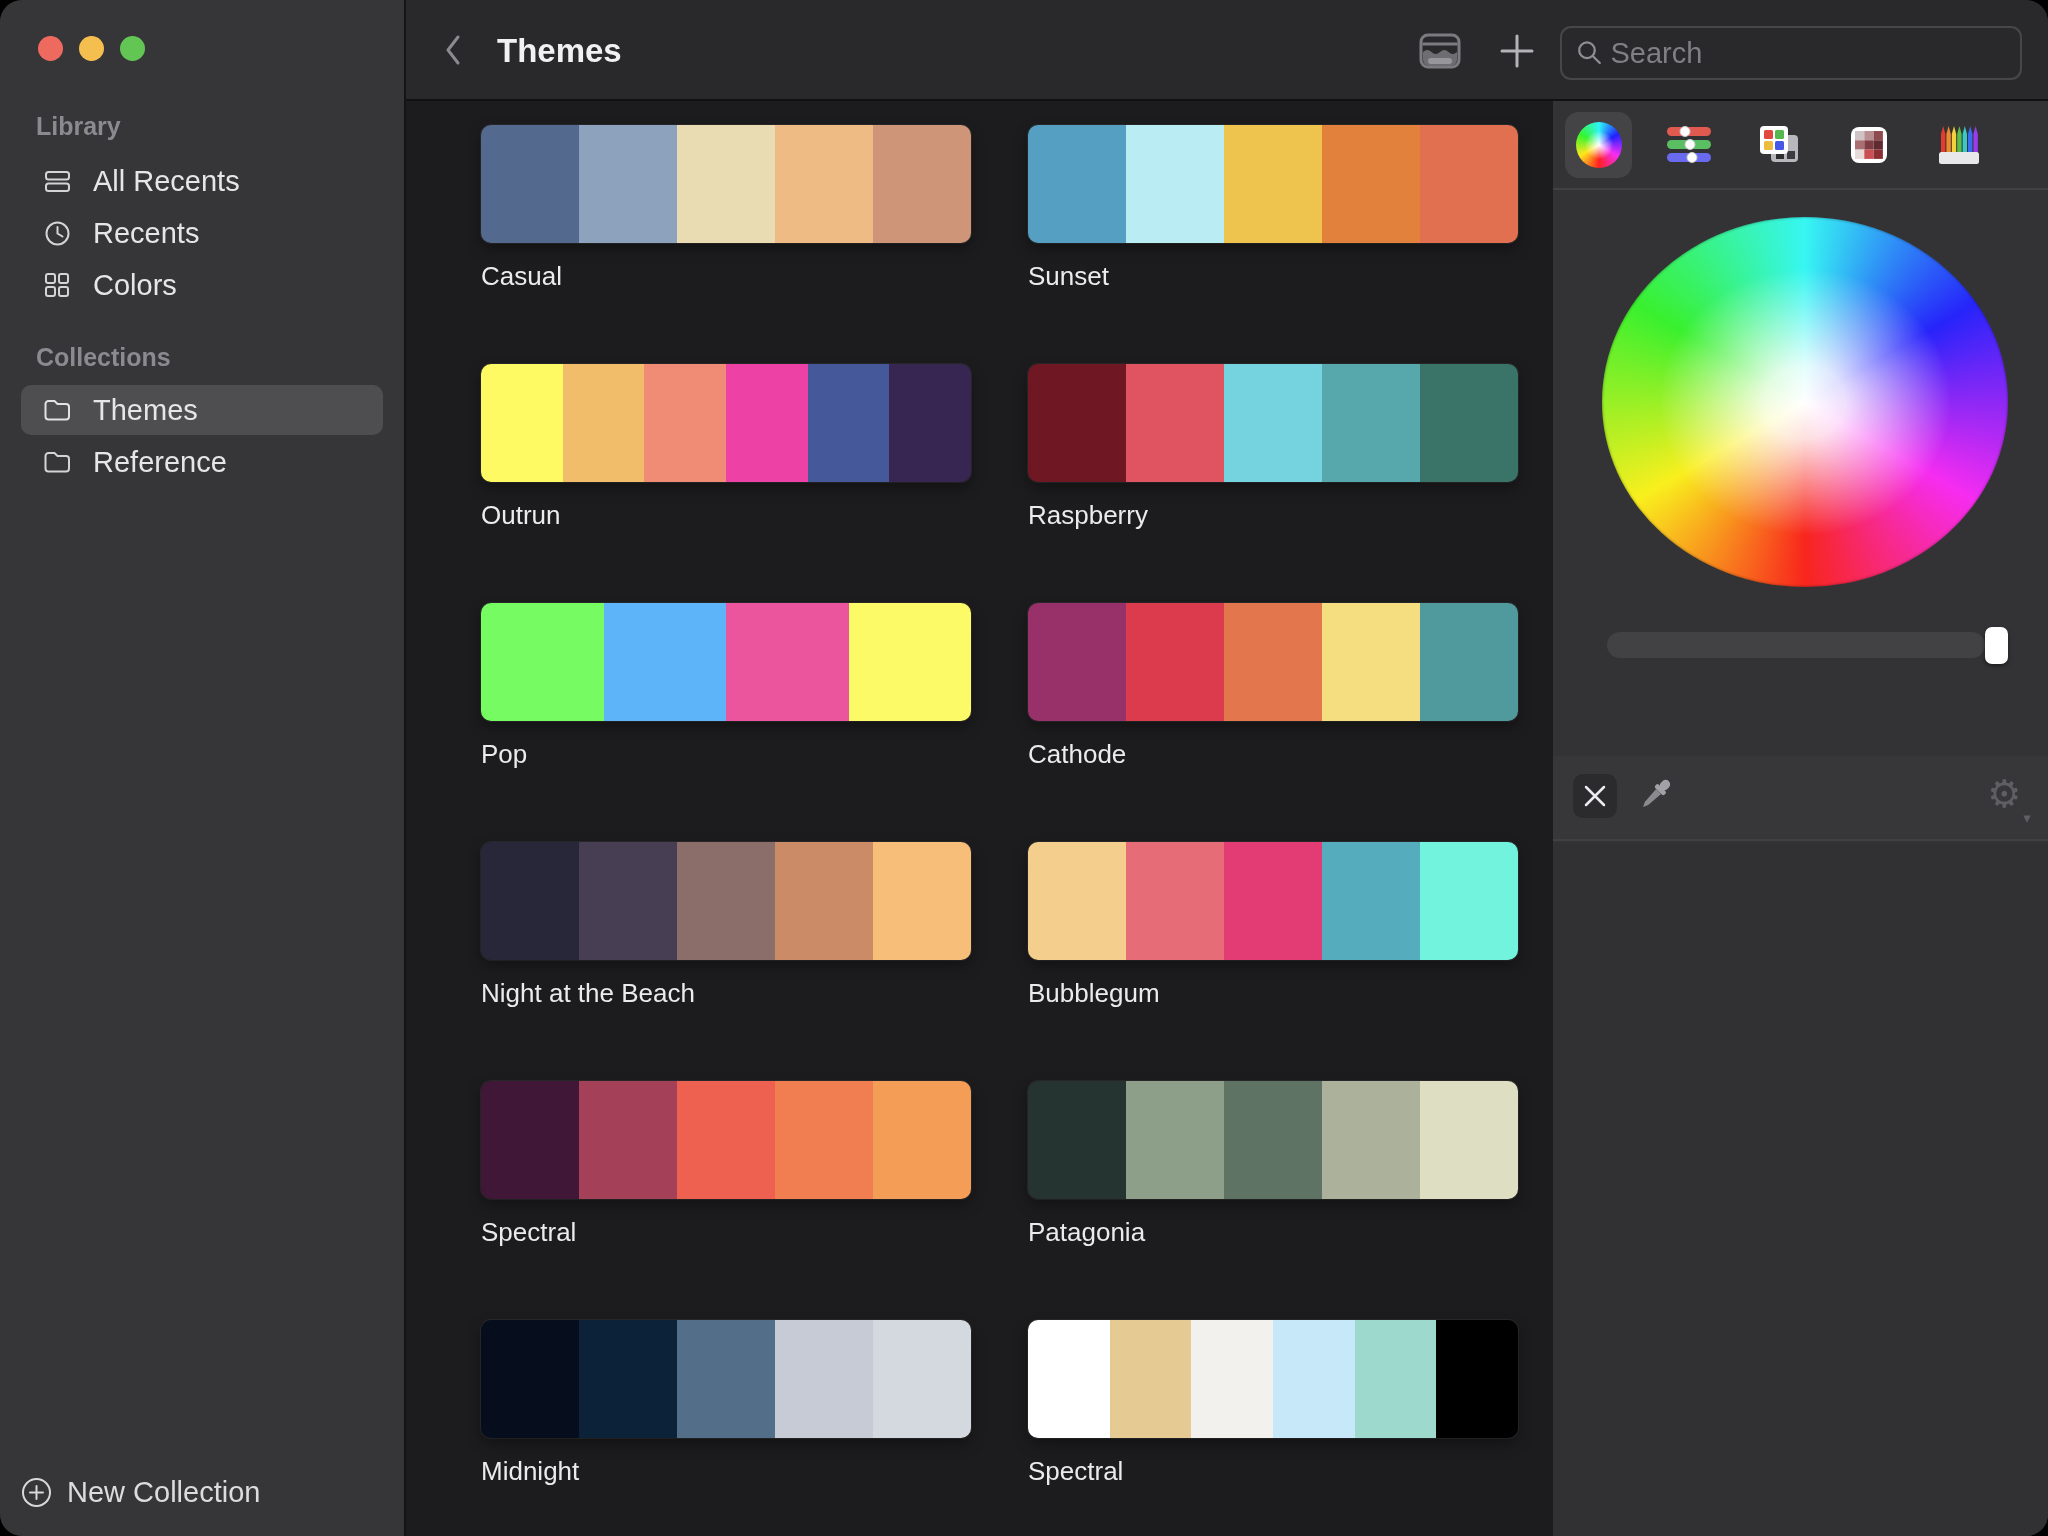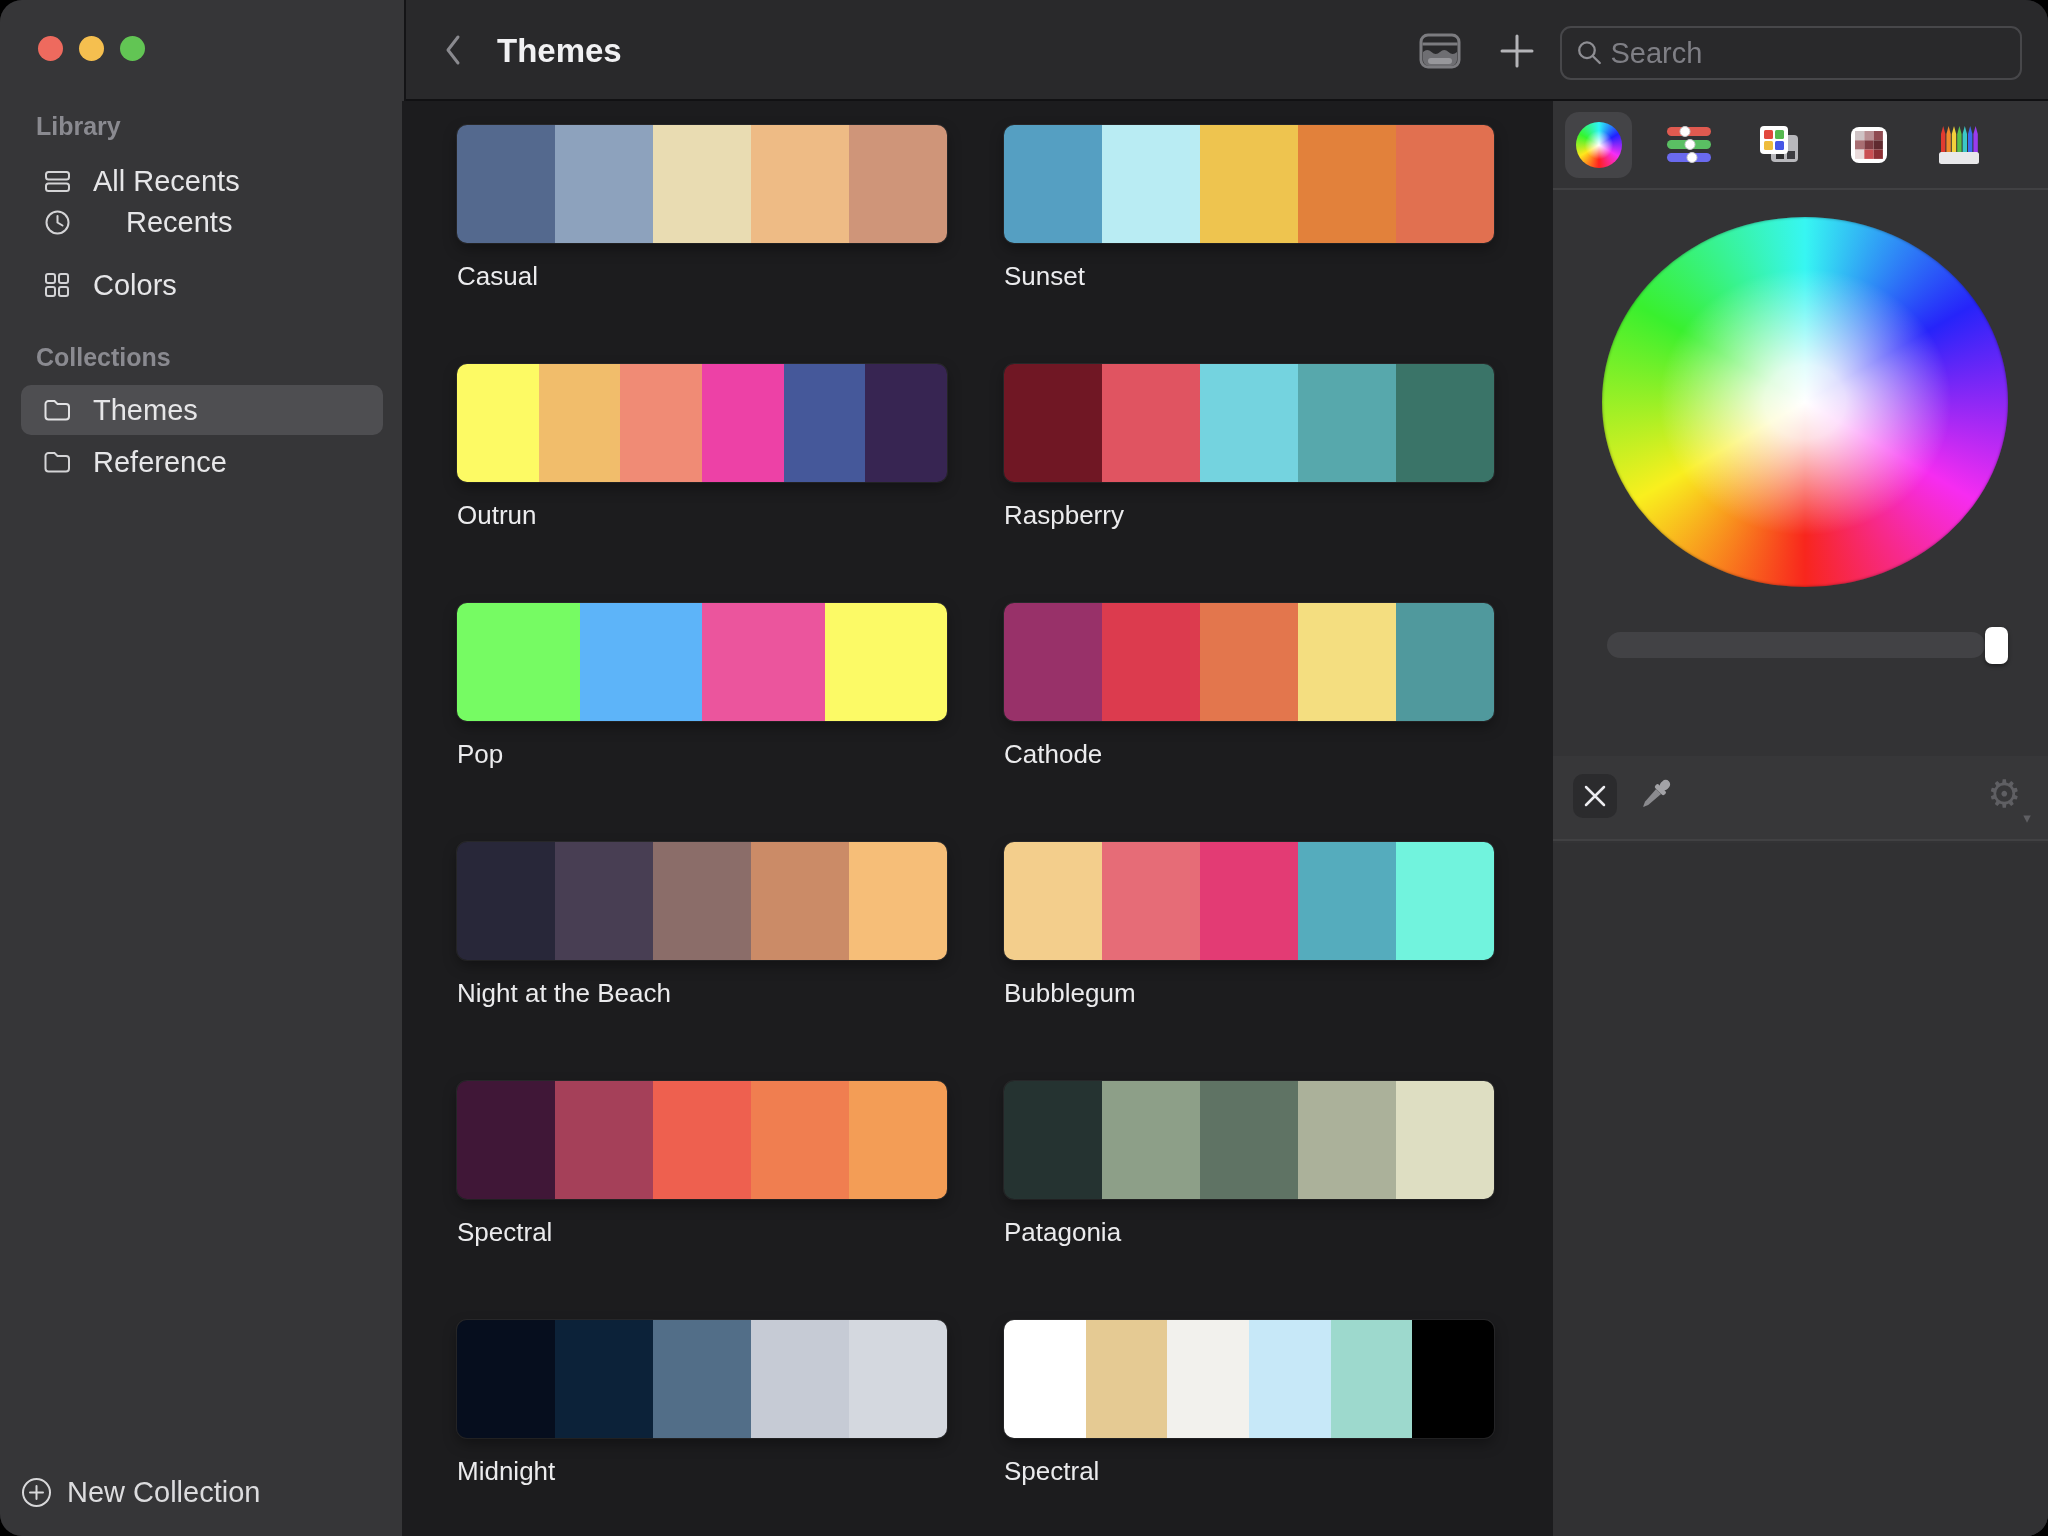--- a/index.html
+++ b/index.html
@@ -31,21 +31,21 @@
   .hdr-icon-btn{position:absolute;top:26px;height:50px;display:flex;align-items:center;justify-content:center;}
   .gallery-btn{left:1011px;width:46px;}
   .add-btn{left:1090px;width:42px;}
   .search-box{position:absolute;left:1154px;top:26px;width:462px;height:54px;border:2px solid #47474a;
               border-radius:11px;box-sizing:border-box;display:flex;align-items:center;padding:0 14px;gap:5px;}
   .search-box input{background:transparent;border:none;outline:none;color:#d6d6d8;font-size:29px;
                     font-family:inherit;width:100%;}
   .search-box input::placeholder{color:#7f7f85;}
 
   
-  .content{position:absolute;left:402px;top:101px;width:1147px;bottom:0;background:#1c1c1e;}
+  .content{position:absolute;left:426px;top:101px;width:1147px;bottom:0;background:#1c1c1e;}
   .palette-grid{position:absolute;left:55px;top:24px;display:grid;
                 grid-template-columns:490px 490px;column-gap:57px;grid-auto-rows:239px;}
   .card{width:490px;}
   .strip{display:flex;width:490px;height:118px;border-radius:10px;overflow:hidden;
          box-shadow:0 0 0 1px rgba(255,255,255,0.06),0 6px 14px rgba(0,0,0,0.35);}
   .sw{flex:1;}
   .plabel{margin-top:18px;font-size:26px;color:#ebebed;}
 
   
   .panel{position:absolute;left:1553px;top:101px;width:495px;bottom:0;background:#333335;}
@@ -89,21 +89,21 @@
 
     <div class="side-item" style="top:156px;">
       <span class="sicon">
         <svg width="27" height="25" viewBox="0 0 27 25">
             <rect x="2" y="3" width="23" height="7.5" rx="2.5" fill="none" stroke="#d4d4d6" stroke-width="2"></rect>
             <rect x="2" y="14.5" width="23" height="7.5" rx="2.5" fill="none" stroke="#d4d4d6" stroke-width="2"></rect>
           </svg>
       </span>
       <span>All Recents</span>
     </div>
-    <div class="side-item" style="top:197px;gap:33px;">
+    <div class="side-item" style="top:208px;">
       <span class="sicon">
         <svg width="27" height="27" viewBox="0 0 27 27">
             <circle cx="13.5" cy="13.5" r="11" fill="none" stroke="#d4d4d6" stroke-width="2"></circle>
             <path d="M13.5 7v6.5l5 3" fill="none" stroke="#d4d4d6" stroke-width="2" stroke-linecap="round"></path>
           </svg>
       </span>
       <span>Recents</span>
     </div>
     <div class="side-item" style="top:260px;">
       <span class="sicon">

